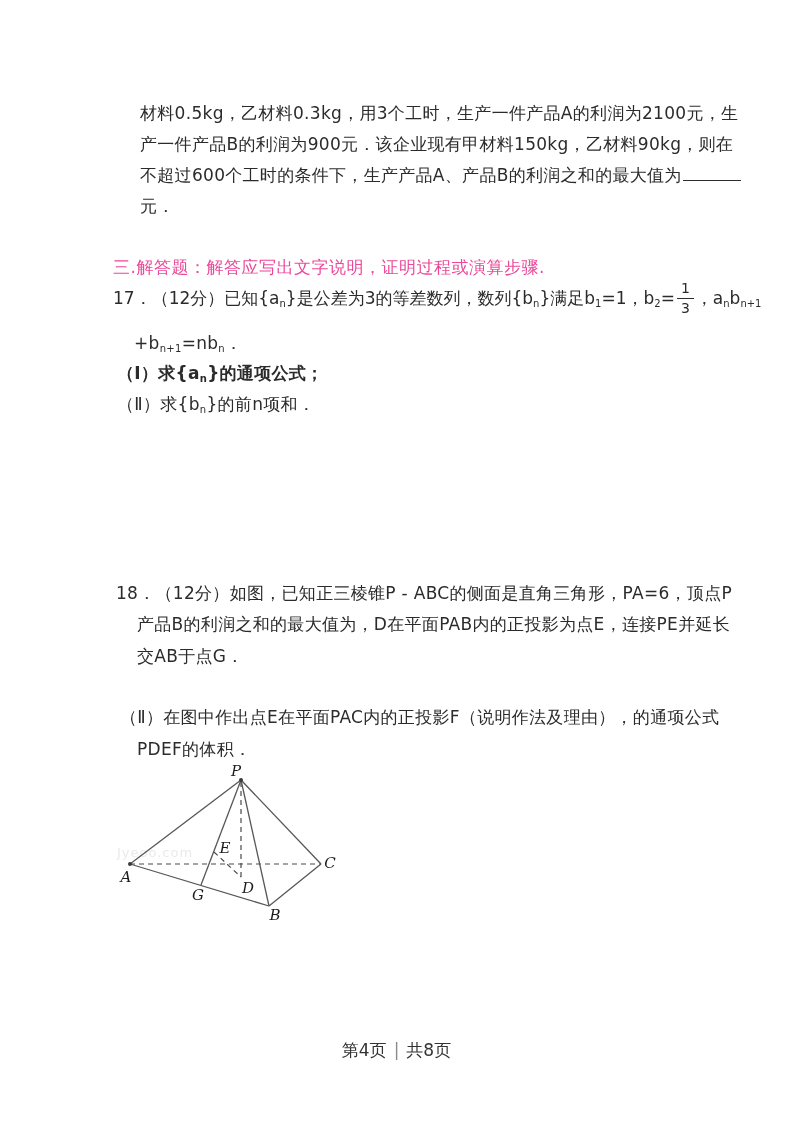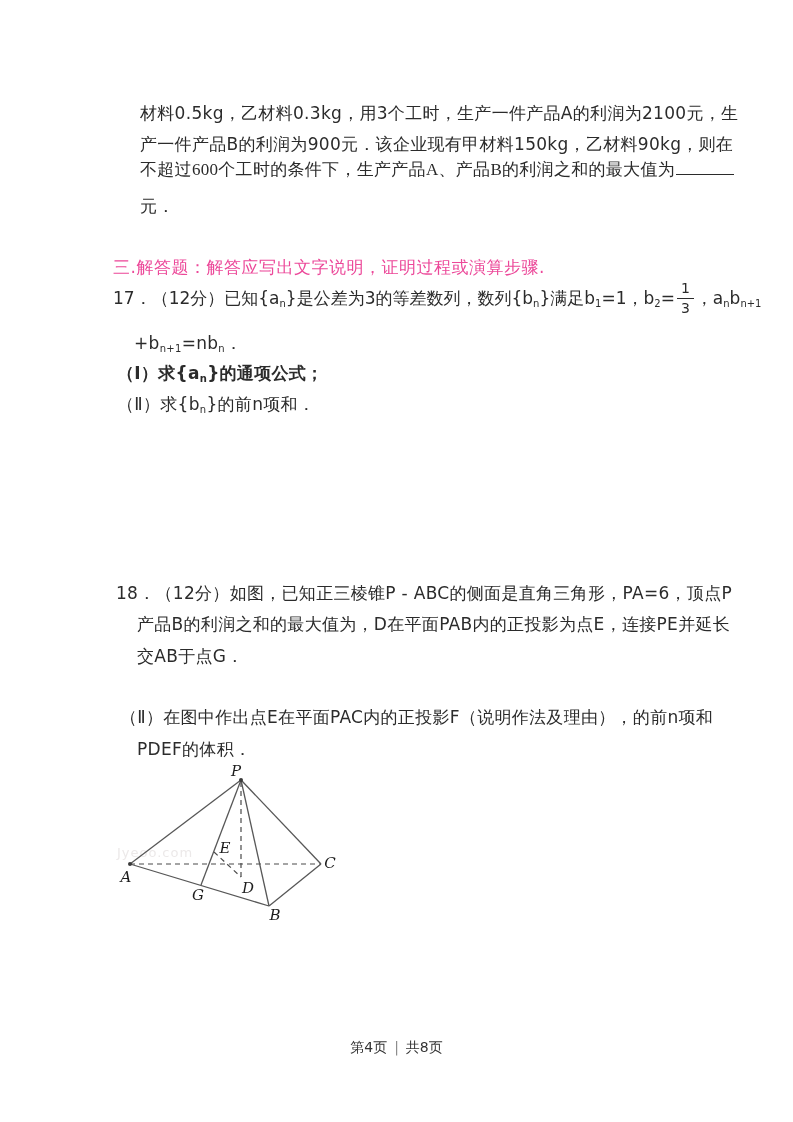--- a/index.html
+++ b/index.html
@@ -54,33 +54,33 @@
     font-family:"DejaVu Sans", sans-serif;
     font-size:13px;
     fill:#ece9e9;
     letter-spacing:1px;
   }
   .footer {
     position:absolute;
     top:1039px; left:0;
     width:793px;
     text-align:center;
-    font-size:14px;
+    font-size:17px;
     color:#333333;
   }
   .footer .sep { color:#8a8a8a; margin:0 7px; }
 </style>
 </head>
 <body>
 
 <div class="page">
 
   <div class="tline" style="top:101px; left:140px;">材料0.5kg，乙材料0.3kg，用3个工时，生产一件产品A的利润为2100元，生</div>
   <div class="tline" style="top:132px; left:140px;">产一件产品B的利润为900元．该企业现有甲材料150kg，乙材料90kg，则在</div>
-  <div class="tline" style="top:157px; left:140px;font-family:Liberation Serif, serif;">
+  <div class="tline" style="top:163px; left:140px;">
     <span>不超过600个工时的条件下，生产产品A、产品B的利润之和的最大值为</span><span class="blank"></span>
   </div>
   <div class="tline" style="top:194px; left:140px;">元．</div>
 
   <div class="tline heading" style="top:255px; left:113px;">三.解答题：解答应写出文字说明，证明过程或演算步骤.</div>
 
   <div class="mrow" style="top:276px; left:113px; height:44px;">
     <span>17．（12分）已知{a<sub>n</sub>}是公差为3的等差数列，数列{b<sub>n</sub>}满足b<sub>1</sub>=1，b<sub>2</sub>=</span>
     <span class="frac">
       <span class="fnum">1</span>
@@ -88,21 +88,21 @@
     </span>
     <span>，a<sub>n</sub>b<sub>n+1</sub></span>
   </div>
   <div class="tline" style="top:331px; left:134px;">+b<sub>n+1</sub>=nb<sub>n</sub>．</div>
   <div class="tline" style="top:361px; left:117px;font-weight:bold;">（Ⅰ）求{a<sub>n</sub>}的通项公式；</div>
   <div class="tline" style="top:392px; left:117px;">（Ⅱ）求{b<sub>n</sub>}的前n项和．</div>
 
   <div class="tline" style="top:581px; left:116px;">18．（12分）如图，已知正三棱锥P - ABC的侧面是直角三角形，PA=6，顶点P</div>
   <div class="tline" style="top:612px; left:137px;">产品B的利润之和的最大值为，D在平面PAB内的正投影为点E，连接PE并延长</div>
   <div class="tline" style="top:644px; left:137px;">交AB于点G．</div>
-  <div class="tline" style="top:705px; left:120px;">（Ⅱ）在图中作出点E在平面PAC内的正投影F（说明作法及理由），的前n项和</div>
+  <div class="tline" style="top:705px; left:120px;">（Ⅱ）在图中作出点E在平面PAC内的正投影F（说明作法及理由），的通项公式</div>
   <div class="tline" style="top:737px; left:137px;">PDEF的体积．</div>
 
   <svg class="figure-svg" viewBox="0 0 793 1122">
 
     <text class="wmark" x="117" y="857">Jyeoo.com</text>
 
     <line class="dashed" x1="130" y1="864" x2="321" y2="864"></line>
     <line class="dashed" x1="241" y1="782" x2="241" y2="877"></line>
     <line class="dashed" x1="214" y1="852" x2="241" y2="877"></line>
 

